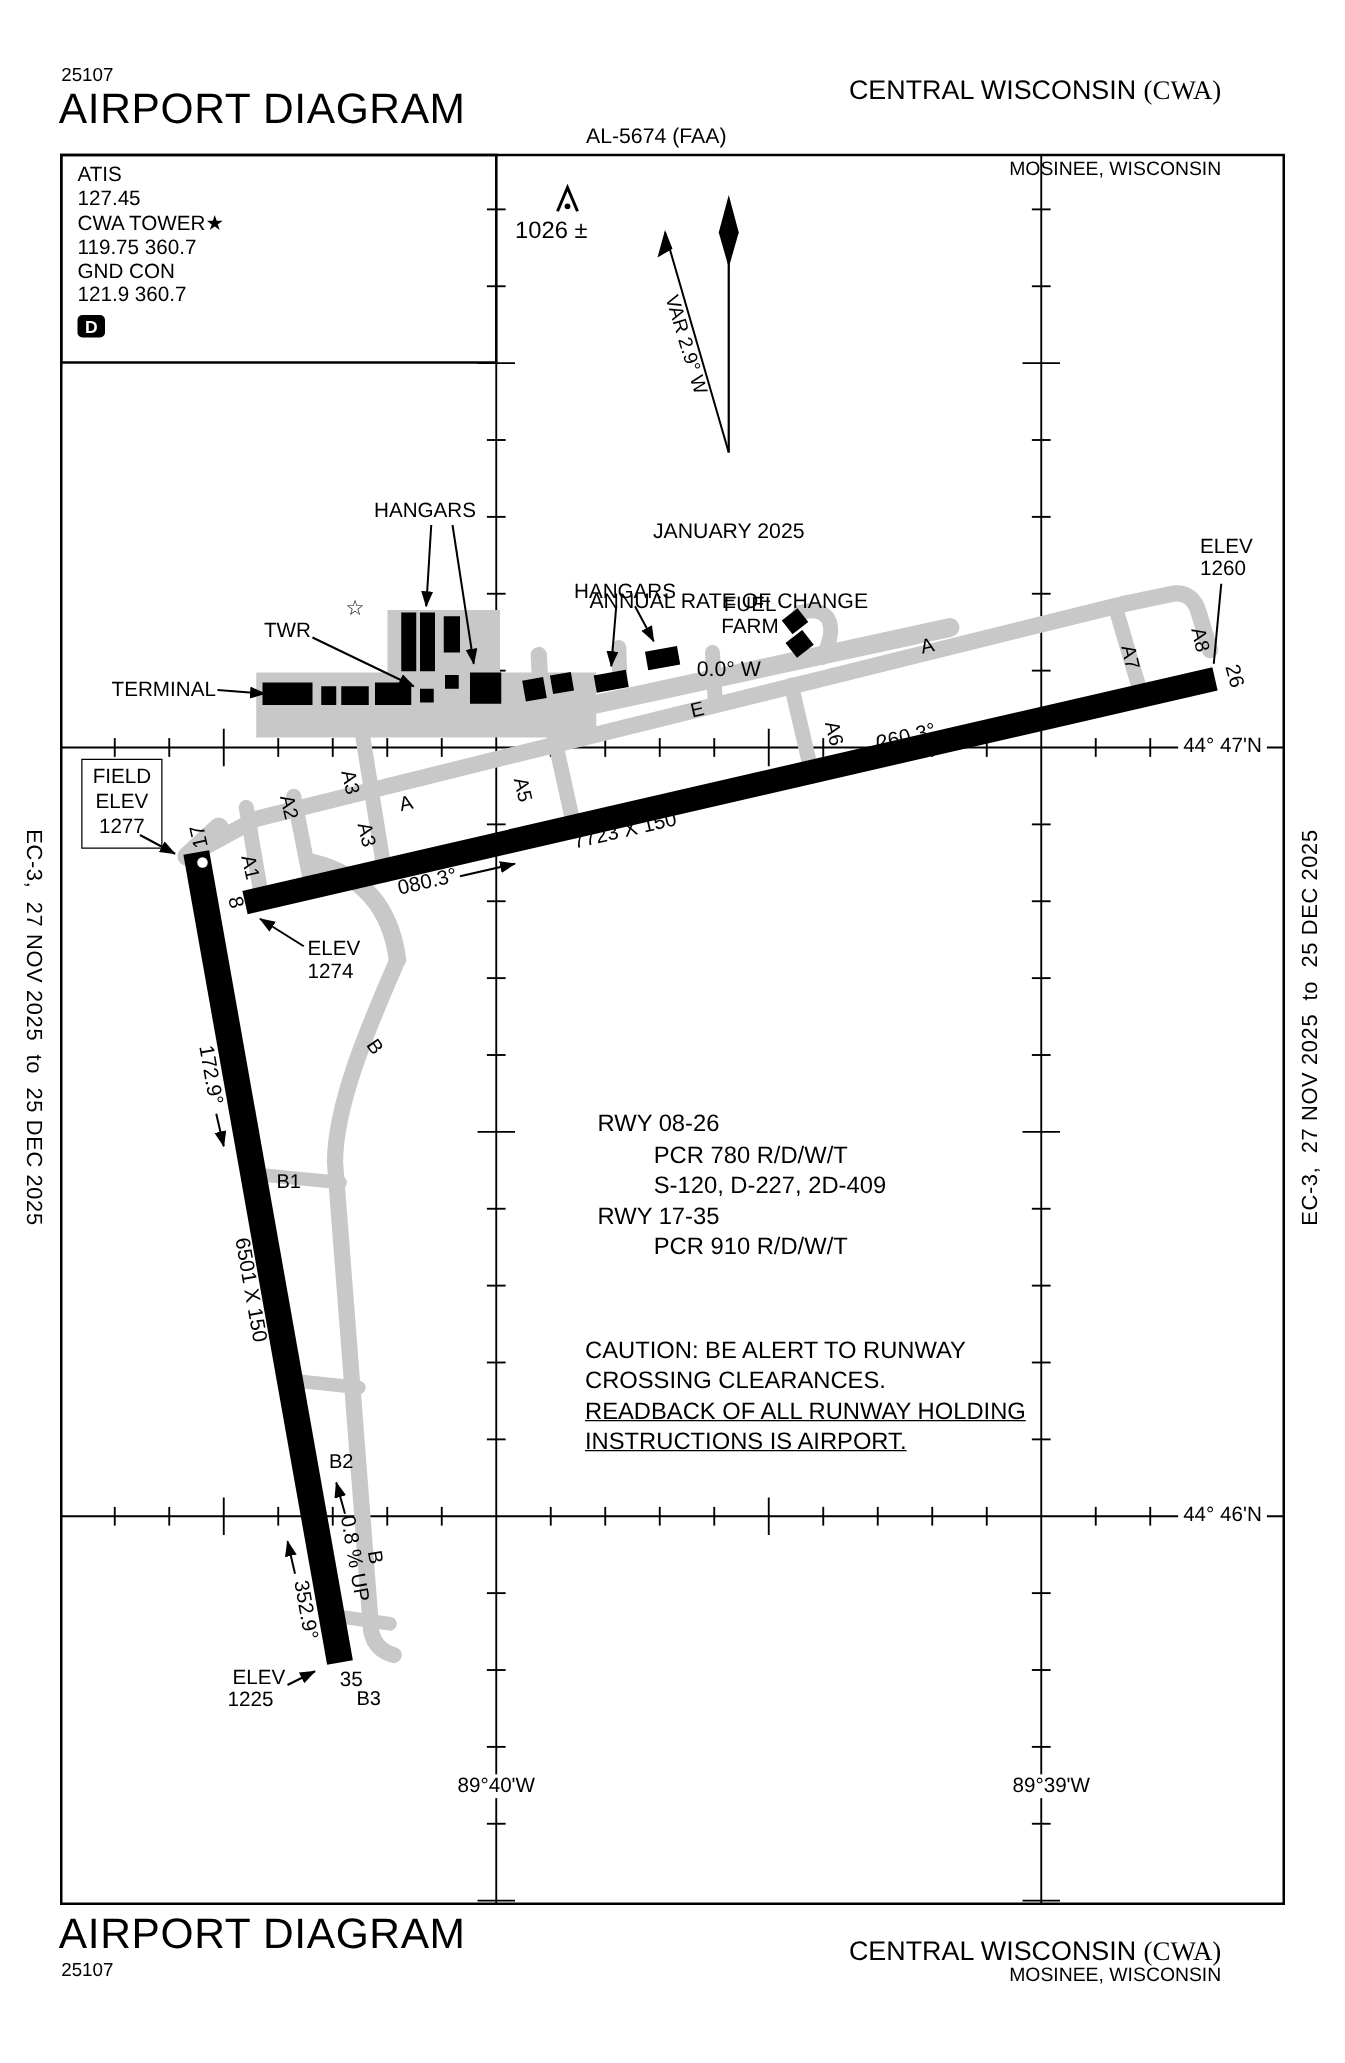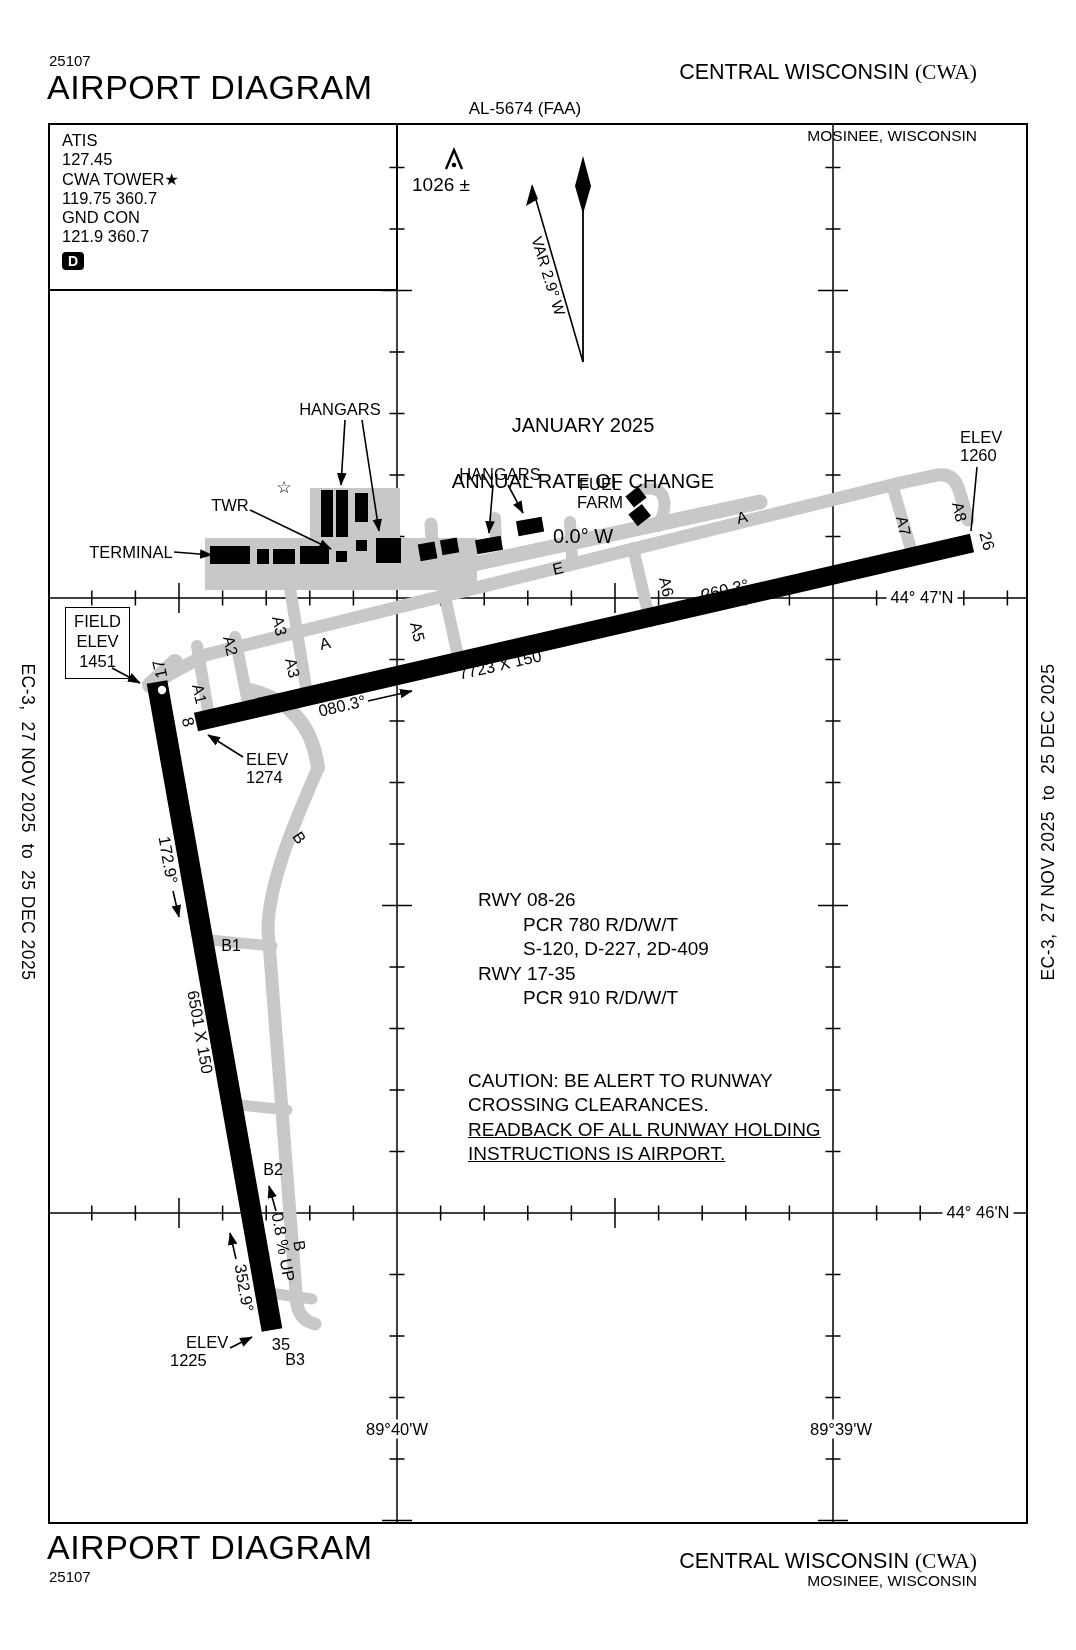--- a/index.html
+++ b/index.html
@@ -225,46 +225,46 @@
     <div>127.45</div>
     <div>CWA TOWER★</div>
     <div>119.75  360.7</div>
     <div>GND CON</div>
     <div>121.9  360.7</div>
     <div class="dbadge">D</div>
   </div>
 
   <div class="abs" style="left:412px;top:174px;font-size:19px;">1026 ±</div>
   <div class="ctr" style="left:548px;top:276px;--r:73deg;font-size:15.5px;">VAR 2.9° W</div>
-  <div class="abs" style="left:583px;top:379px;transform:translateX(-50%);text-align:center;font-size:20px;line-height:18.5px;">
+  <div class="abs" style="left:583px;top:379px;transform:translateX(-50%);text-align:center;font-size:17px;line-height:18.5px;">
     <div>JANUARY 2025</div>
     <div>ANNUAL RATE OF CHANGE</div>
     <div>0.0° W</div>
   </div>
 
   <div class="fieldbox">
     <div>FIELD</div>
     <div>ELEV</div>
-    <div>1451</div>
+    <div>1277</div>
   </div>
 
   <div class="ctr map-lbl" style="left:340px;top:409px;">HANGARS</div>
   <div class="ctr map-lbl" style="left:230px;top:505px;">TWR</div>
   <div class="ctr map-lbl" style="left:131px;top:552px;">TERMINAL</div>
   <div class="ctr map-lbl" style="left:500px;top:474px;">HANGARS</div>
   <div class="ctr map-lbl" style="left:600px;top:484px;">FUEL</div>
   <div class="ctr map-lbl" style="left:600px;top:502px;">FARM</div>
   <div class="ctr" style="left:284px;top:487px;font-size:17px;">☆</div>
 
   <div class="abs map-lbl" style="left:960px;top:428px;">ELEV</div>
   <div class="abs map-lbl" style="left:960px;top:446px;">1260</div>
   <div class="abs map-lbl" style="left:246px;top:750px;">ELEV</div>
   <div class="abs map-lbl" style="left:246px;top:768px;">1274</div>
   <div class="abs map-lbl" style="left:186px;top:1333px;">ELEV</div>
-  <div class="abs map-lbl" style="left:170px;top:1351px;">1225</div>
+  <div class="abs map-lbl" style="left:182px;top:1351px;">1225</div>
 
   <div class="ctr map-lbl" style="left:500px;top:665px;--r:-13deg;">7723 X 150</div>
   <div class="ctr map-lbl" style="left:342px;top:706px;--r:-13deg;">080.3°</div>
   <div class="ctr map-lbl" style="left:725px;top:590px;--r:-13deg;">260.3°</div>
   <div class="ctr map-lbl" style="left:188px;top:722px;--r:75deg;">8</div>
   <div class="ctr map-lbl" style="left:987px;top:541px;--r:75deg;">26</div>
   <div class="ctr map-lbl" style="left:160px;top:669px;--r:-103deg;">17</div>
   <div class="ctr map-lbl" style="left:281px;top:1344px;">35</div>
   <div class="ctr map-lbl" style="left:168px;top:860px;--r:80deg;">172.9°</div>
   <div class="ctr map-lbl" style="left:200px;top:1032px;--r:80deg;">6501 X 150</div>
@@ -295,21 +295,21 @@
     <div>RWY  17-35</div>
     <div class="ind">PCR 910 R/D/W/T</div>
   </div>
   <div class="caution">
     <div>CAUTION: BE ALERT TO RUNWAY</div>
     <div>CROSSING CLEARANCES.</div>
     <div class="underl">READBACK OF ALL RUNWAY HOLDING</div>
     <div class="underl">INSTRUCTIONS IS AIRPORT.</div>
   </div>
 
-  <div class="ctr grat-lbl wbg" style="left:922px;top:597px;">44° 47'N</div>
+  <div class="ctr grat-lbl wbg" style="left:978px;top:597px;">44° 47'N</div>
   <div class="ctr grat-lbl wbg" style="left:978px;top:1212px;">44° 46'N</div>
   <div class="ctr grat-lbl wbg" style="left:397px;top:1429px;">89°40'W</div>
   <div class="ctr grat-lbl wbg" style="left:841px;top:1429px;">89°39'W</div>
 
   <div class="ctr edge" style="left:27px;top:822px;--r:90deg;">EC-3,  27 NOV 2025  to  25 DEC 2025</div>
   <div class="ctr edge" style="left:1048px;top:822px;--r:-90deg;">EC-3,  27 NOV 2025  to  25 DEC 2025</div>
 
   <div class="abs big-title" style="left:47px;top:1528px;">AIRPORT DIAGRAM</div>
   <div class="abs" style="left:49px;top:1568px;font-size:15px;">25107</div>
   <div class="abs hdr-city" style="right:99px;top:1531px;">MOSINEE, WISCONSIN</div>

